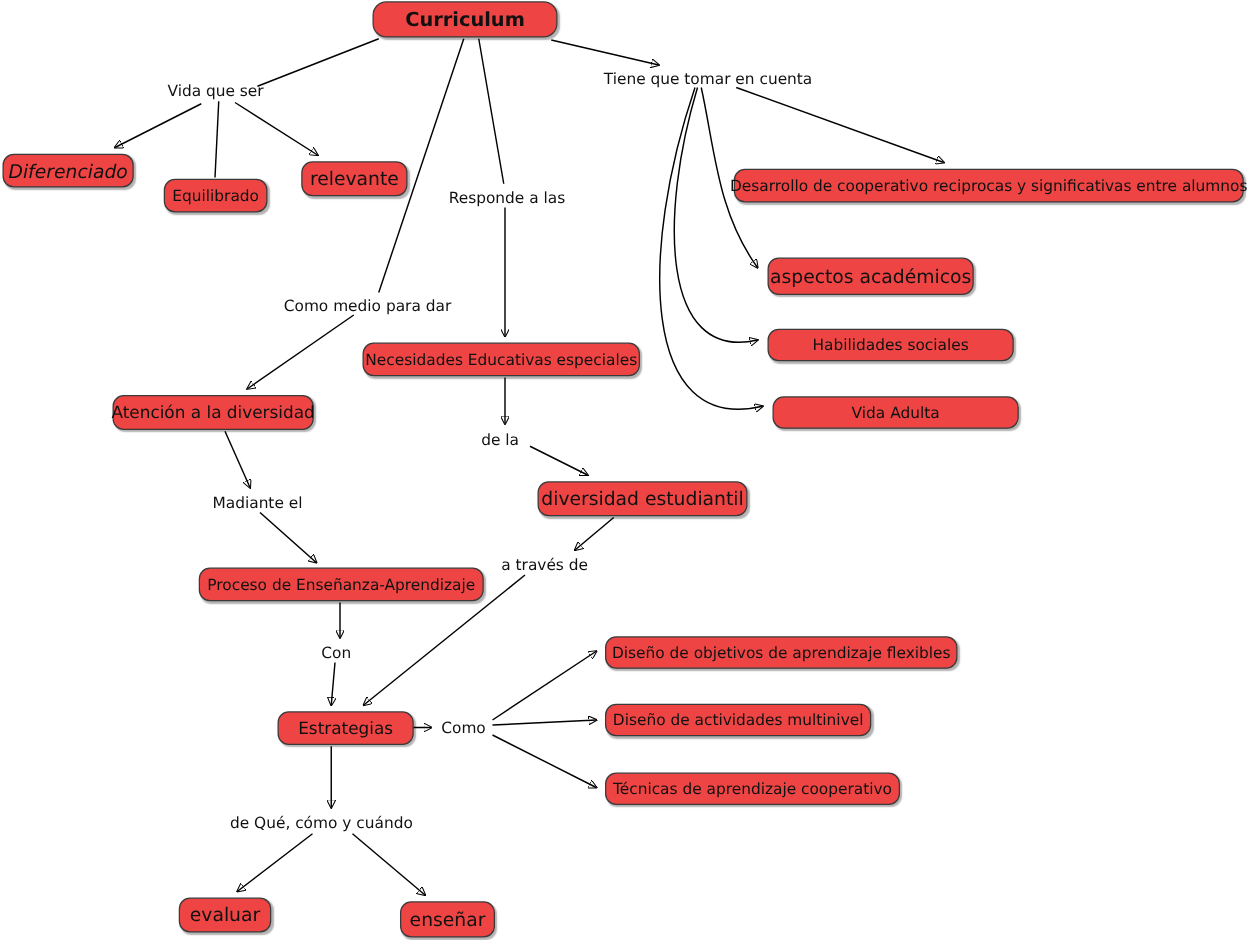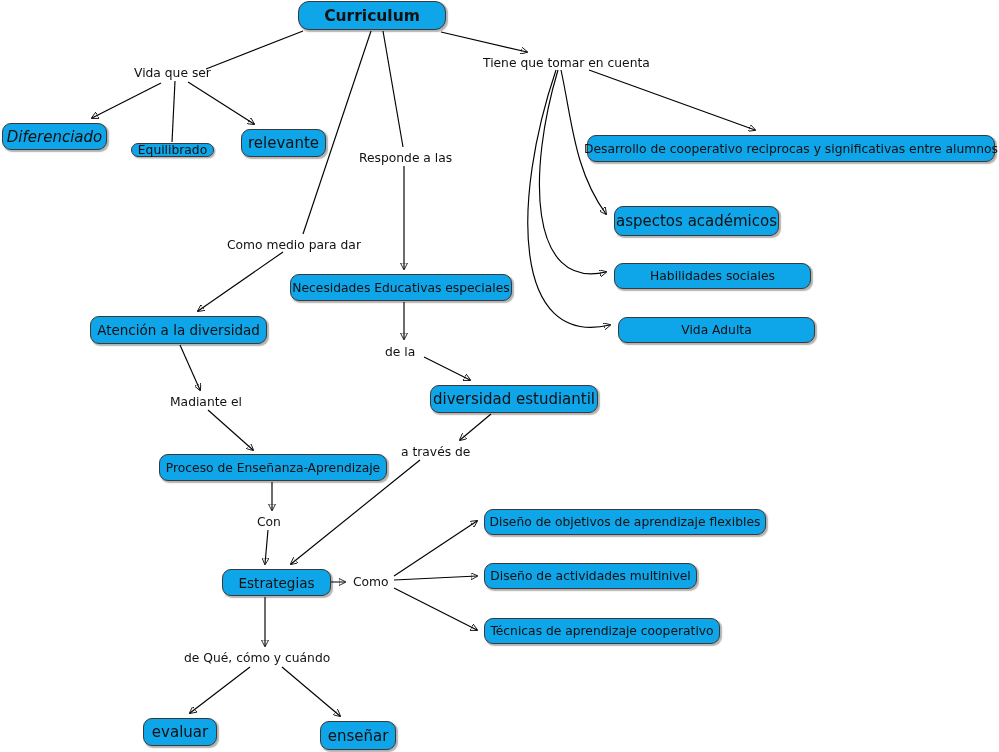--- a/index.html
+++ b/index.html
@@ -27,21 +27,21 @@
   }
   svg#edges path,
   svg#edges line {
     stroke: #000000;
     fill: none;
     stroke-width: 1.15;
   }
   .node {
     position: absolute;
     box-sizing: border-box;
-    background: #0ea5e9;
+    background: #ef4444;
     border: 1.2px solid #3a3a3a;
     border-radius: 9px;
     color: #111111;
     display: flex;
     align-items: center;
     justify-content: center;
     white-space: nowrap;
     box-shadow: 1.5px 1.5px 1.2px rgba(0,0,0,0.30);
     padding: 0 10px;
     text-align: center;
@@ -134,28 +134,28 @@
     <line x1="265" y1="597" x2="265" y2="646" marker-end="url(#arrow)"></line>
 
     <line x1="250" y1="667" x2="190" y2="713" marker-end="url(#arrow)"></line>
 
     <line x1="282" y1="667" x2="340" y2="716" marker-end="url(#arrow)"></line>
   </svg>
 
   <div id="nodes-layer">
       <div class="node title" style="left: 298px; top: 1px; width: 148px; height: 29px;">Curriculum</div>
       <div class="node big" style="left: 2px; top: 123px; width: 105px; height: 27px; font-style: italic;">Diferenciado</div>
-      <div class="node small" style="left: 131px; top: 143px; width: 83px; height: 14px;">Equilibrado</div>
+      <div class="node small" style="left: 131px; top: 143px; width: 83px; height: 27px;">Equilibrado</div>
       <div class="node big" style="left: 241px; top: 129px; width: 85px; height: 28px;">relevante</div>
       <div class="node small" style="left: 587px; top: 135px; width: 408px; height: 27px;">Desarrollo de cooperativo reciprocas y significativas entre alumnos</div>
       <div class="node big" style="left: 614px; top: 206px; width: 165px; height: 30px;">aspectos académicos</div>
       <div class="node small" style="left: 614px; top: 263px; width: 197px; height: 26px;">Habilidades sociales</div>
       <div class="node small" style="left: 618px; top: 317px; width: 197px; height: 26px;">Vida Adulta</div>
       <div class="node small" style="left: 290px; top: 274px; width: 222px; height: 27px;">Necesidades Educativas especiales</div>
-      <div class="node med" style="left: 90px; top: 316px; width: 177px; height: 28px;">Atención a la diversidad</div>
+      <div class="node med" style="left: 90px; top: 316px; width: 161px; height: 28px;">Atención a la diversidad</div>
       <div class="node big" style="left: 430px; top: 385px; width: 168px; height: 28px;">diversidad estudiantil</div>
       <div class="node small" style="left: 159px; top: 454px; width: 228px; height: 27px;">Proceso de Enseñanza-Aprendizaje</div>
       <div class="node med" style="left: 222px; top: 569px; width: 109px; height: 27px;">Estrategias</div>
       <div class="node small" style="left: 484px; top: 509px; width: 282px; height: 26px;">Diseño de objetivos de aprendizaje flexibles</div>
       <div class="node small" style="left: 484px; top: 563px; width: 213px; height: 26px;">Diseño de actividades multinivel</div>
       <div class="node small" style="left: 484px; top: 618px; width: 236px; height: 26px;">Técnicas de aprendizaje cooperativo</div>
       <div class="node big" style="left: 143px; top: 718px; width: 74px; height: 28px;">evaluar</div>
       <div class="node big" style="left: 320px; top: 721px; width: 76px; height: 29px;">enseñar</div>
     </div>
   <div id="labels-layer">

